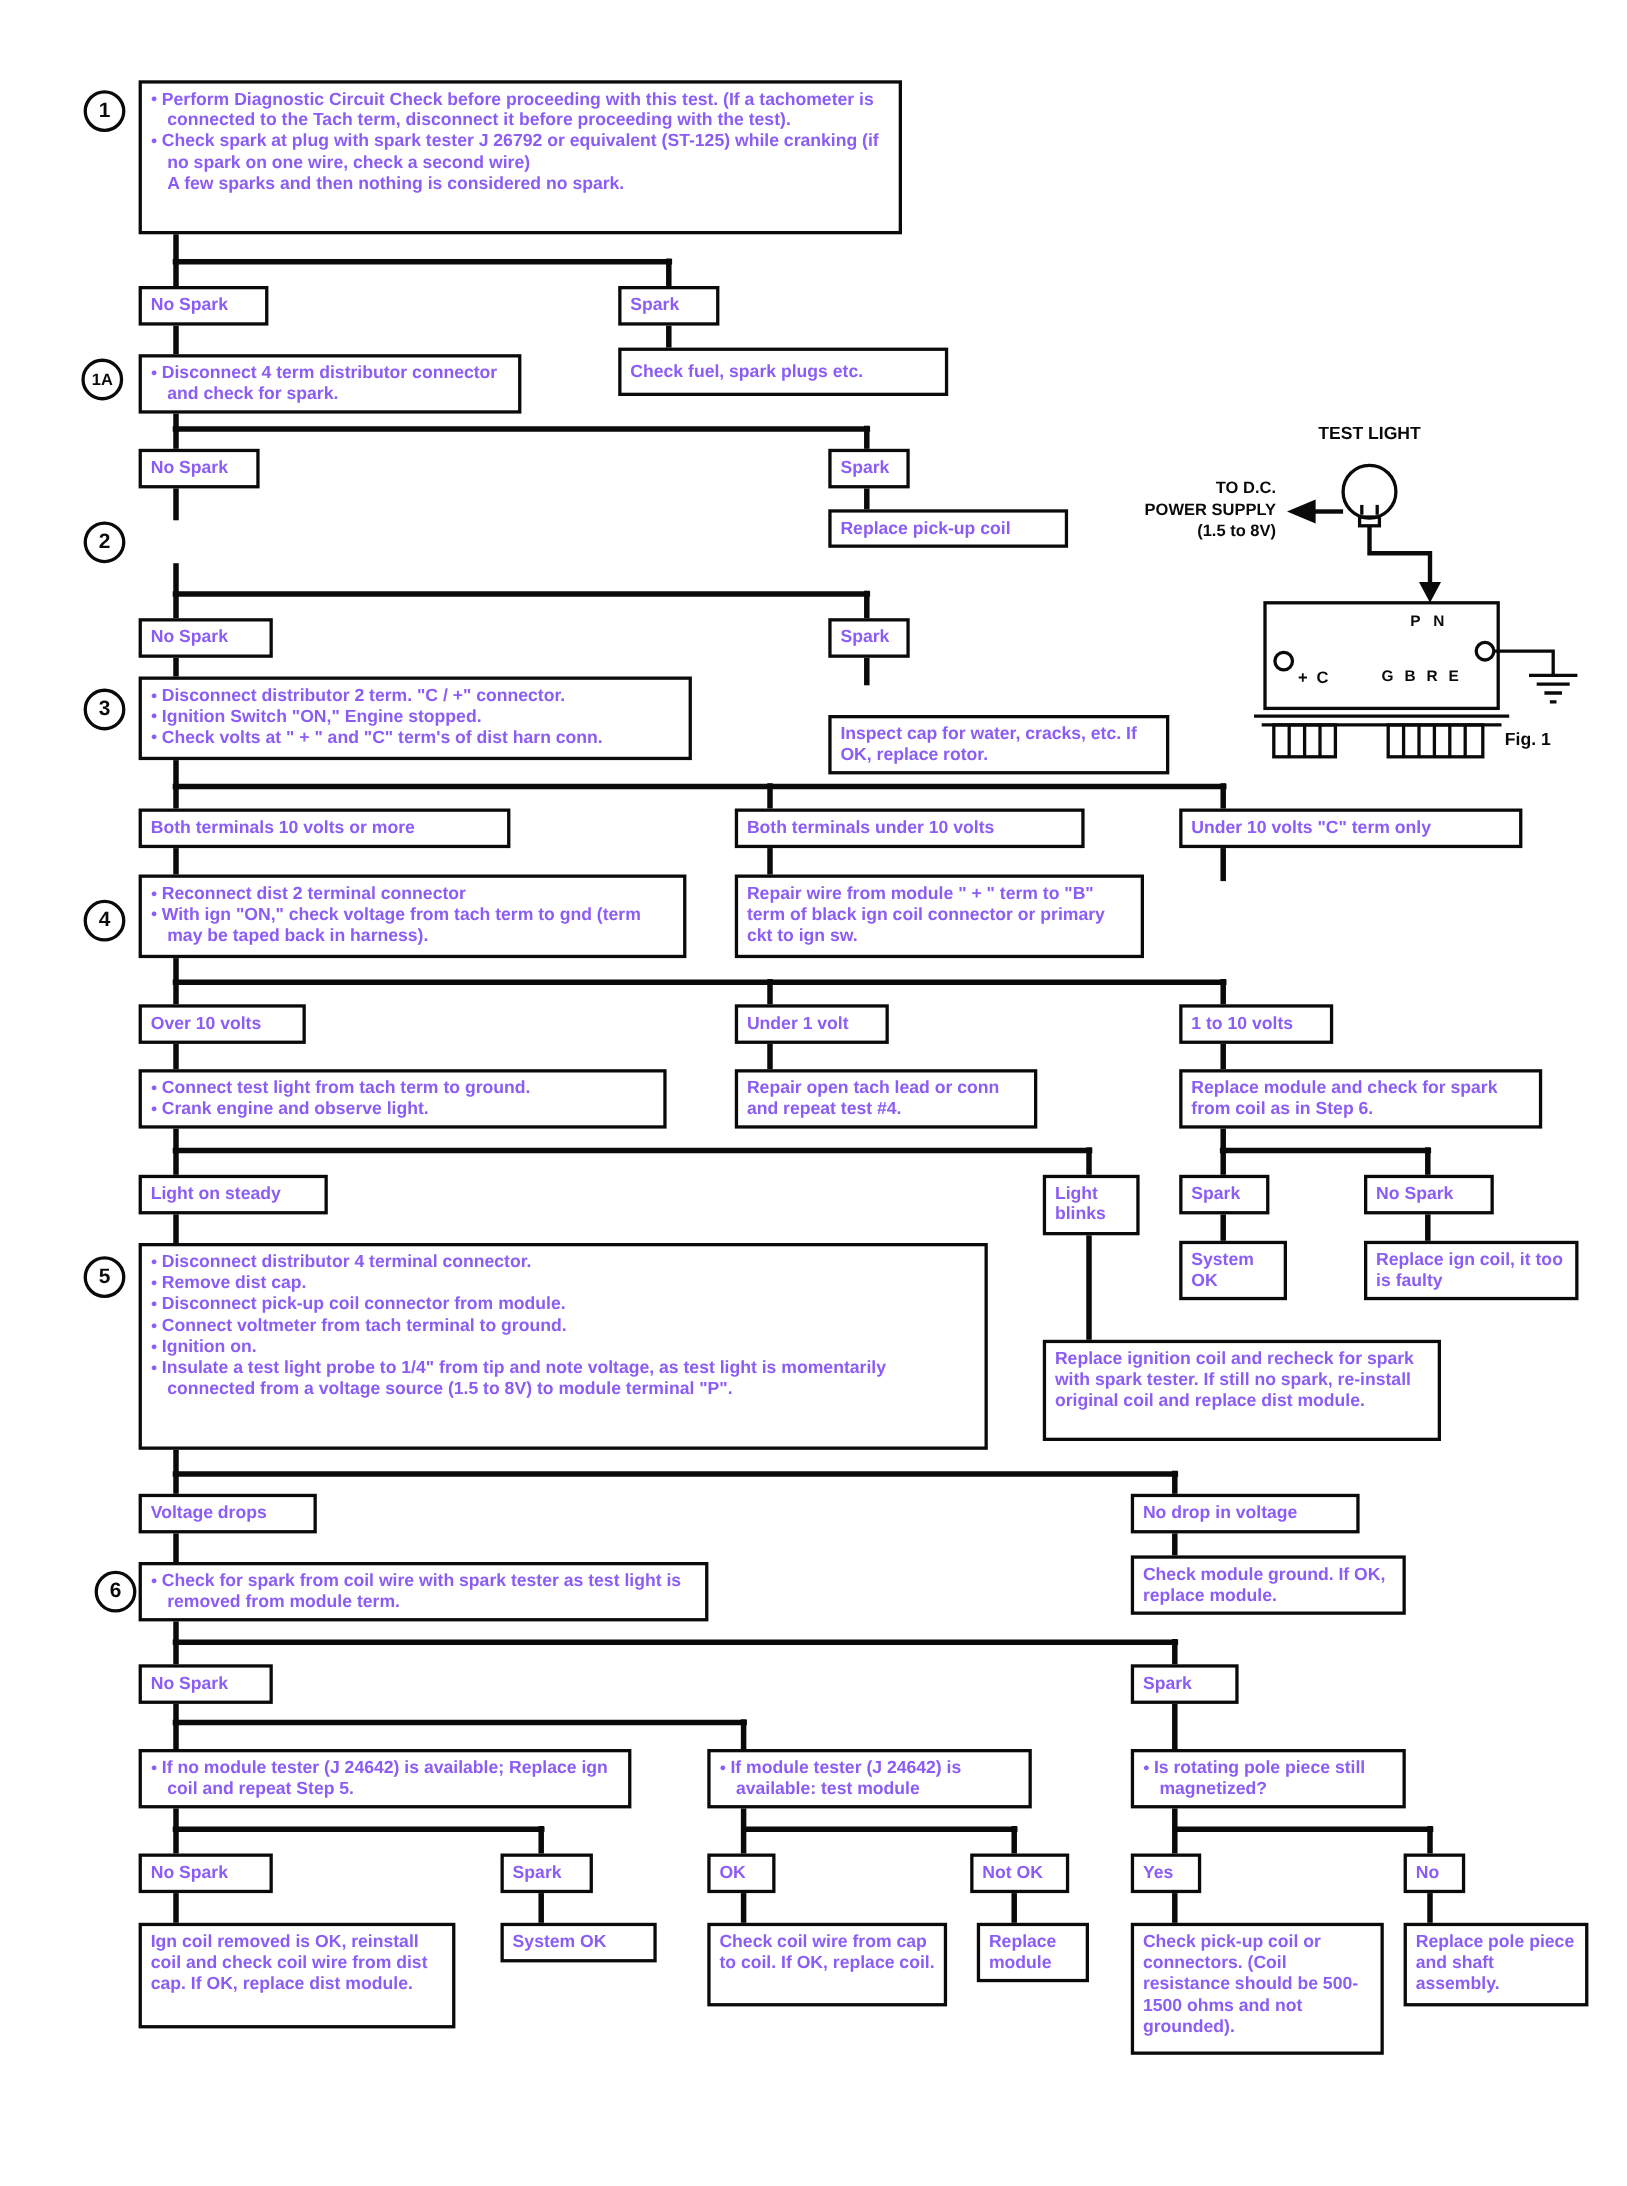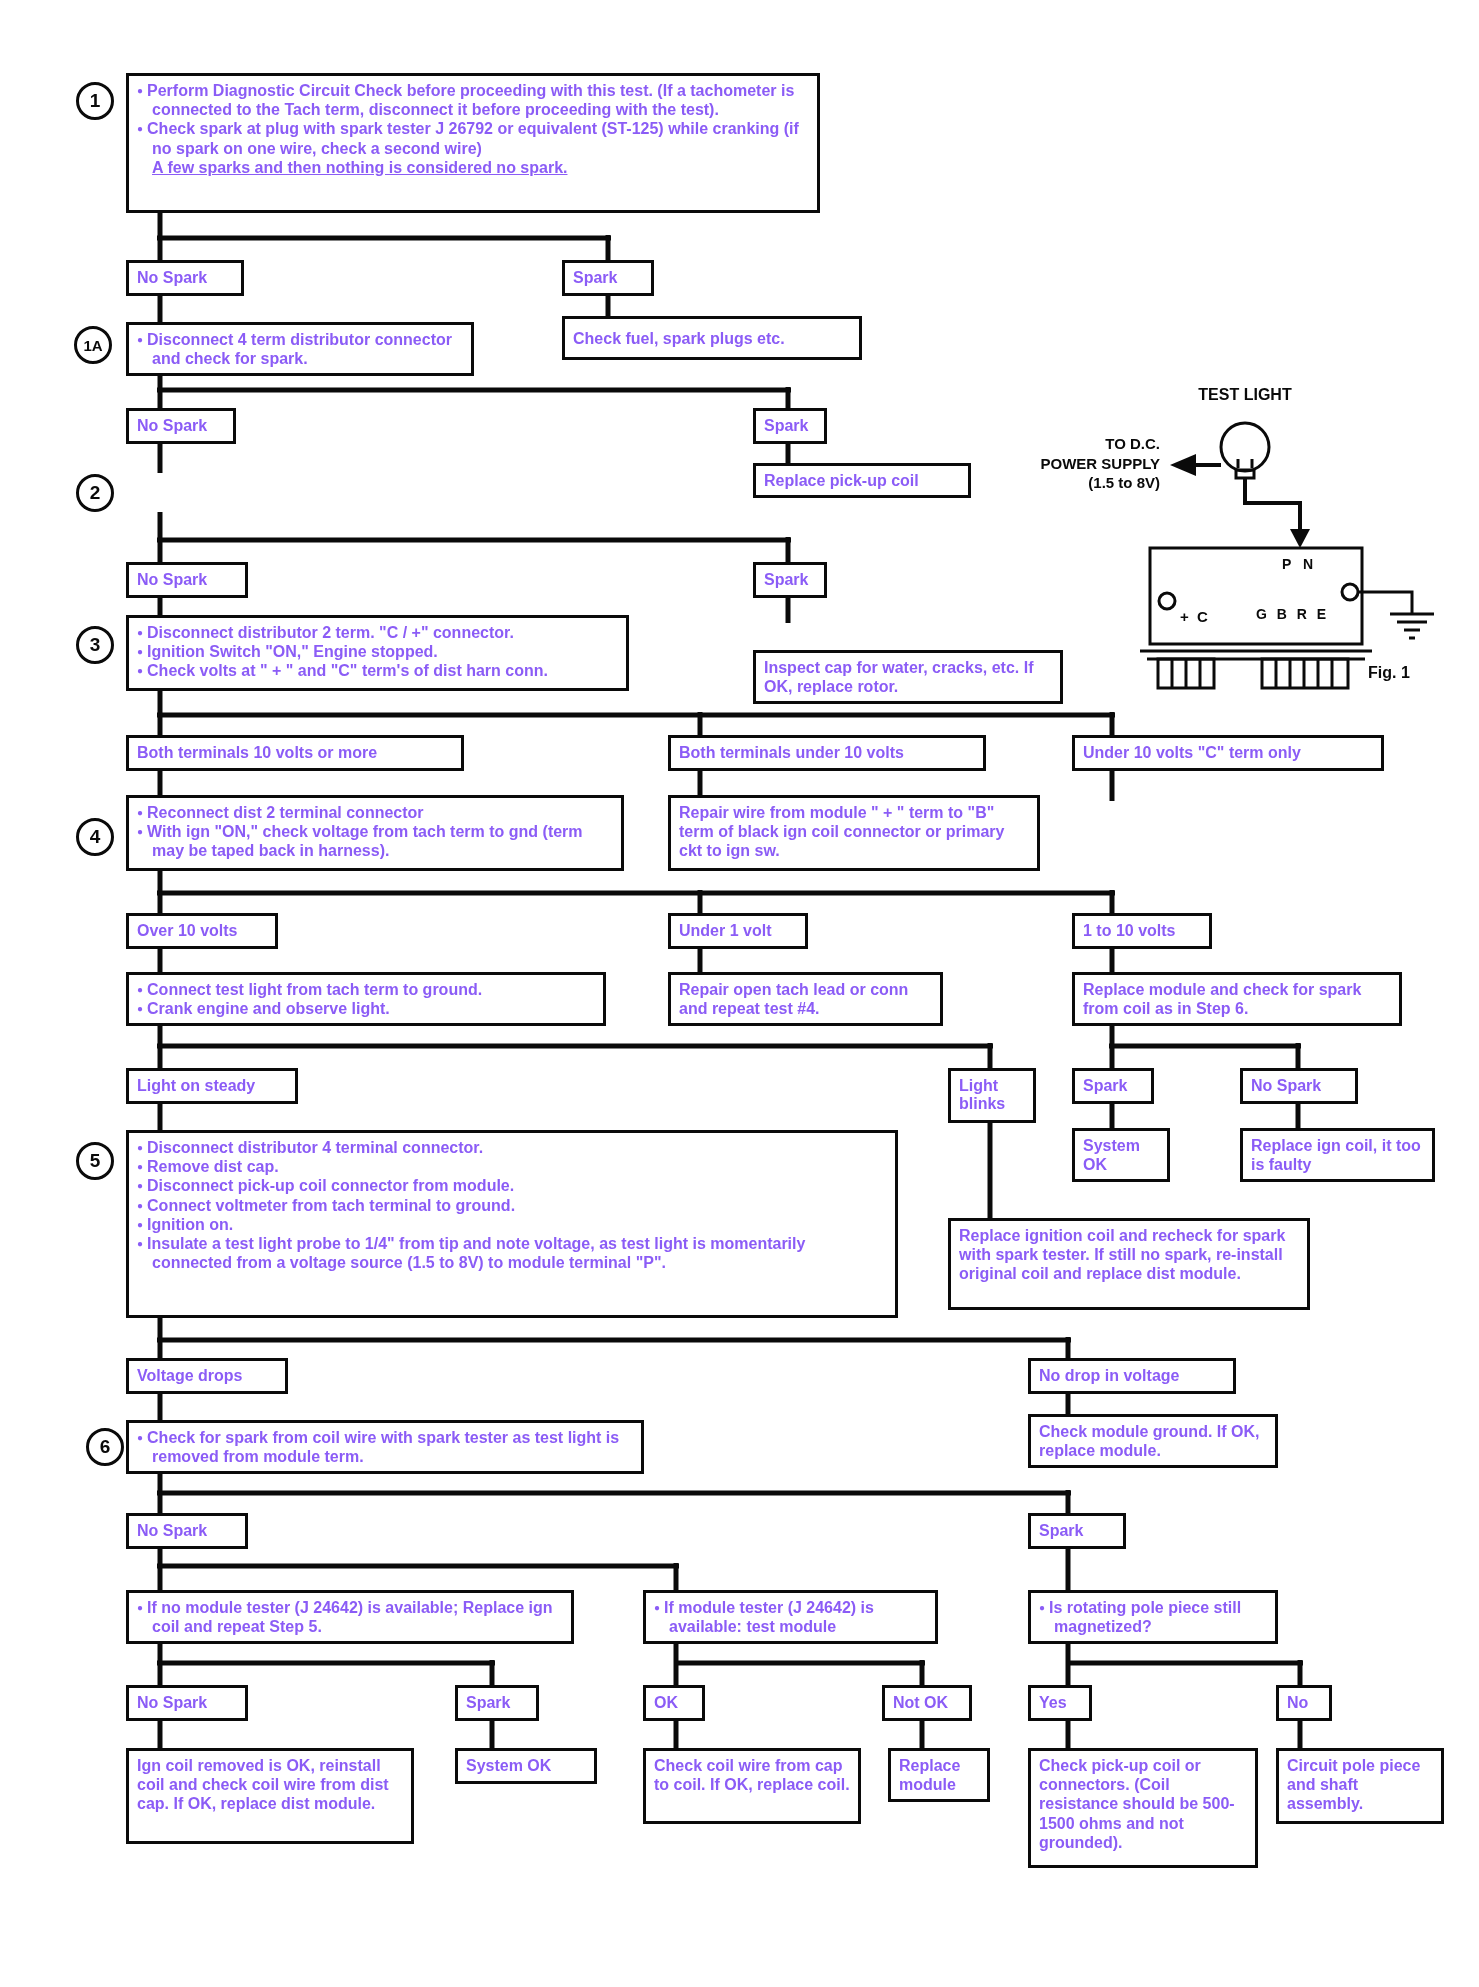--- a/index.html
+++ b/index.html
@@ -9,21 +9,21 @@
   .wires{position:absolute;left:0;top:0;z-index:0}
   .box,.lbl{position:absolute;z-index:2;background:#fff;border:3px solid #0a0a0a;font-weight:bold;color:#8b5cf6}
   .box{font-size:16px;line-height:1.2;padding:5px 8px}
   .lbl{font-size:16px;line-height:1.15;padding:6px 8px;white-space:nowrap}
   .lbl.wrap{white-space:normal}
   .circ{position:absolute;z-index:2;width:38px;height:38px;border:3px solid #0a0a0a;border-radius:50%;background:#fff;
         font-size:19px;font-weight:bold;display:flex;align-items:center;justify-content:center;color:#0a0a0a}
   .circ.small{font-size:15px}
   .li{padding-left:15px;text-indent:-15px}
   .li.nb{text-indent:0}
-  .li.u .lt{text-decoration:underline}
+  .li.u .lt{}
   .blt{font-size:10px;margin-right:4px;vertical-align:2px}
   .figtext{position:absolute;z-index:2;font-weight:bold;color:#0a0a0a}
   .pre{white-space:pre-line}
 </style>
 </head>
 <body>
 
 <div class="canvas">
 
   <svg class="wires" width="1479" height="1987" viewBox="0 0 1479 1987">
@@ -227,21 +227,21 @@
   <div class="lbl" style="left:643px;top:1685px;width:62px">OK</div>
   <div class="lbl" style="left:882px;top:1685px;width:90px">Not OK</div>
   <div class="lbl" style="left:1028px;top:1685px;width:64px">Yes</div>
   <div class="lbl" style="left:1276px;top:1685px;width:56px">No</div>
 
   <div class="box" style="left:126px;top:1748px;width:288px;min-height:96px">Ign coil removed is OK, reinstall coil and check coil wire from dist cap.  If OK, replace dist module.</div>
   <div class="box" style="left:455px;top:1748px;width:142px;min-height:36px">System OK</div>
   <div class="box" style="left:643px;top:1748px;width:218px;min-height:76px">Check coil wire from cap to coil.  If OK, replace coil.</div>
   <div class="box" style="left:888px;top:1748px;width:102px;min-height:54px">Replace module</div>
   <div class="box" style="left:1028px;top:1748px;width:230px;min-height:120px">Check pick-up coil or connectors. (Coil resistance should be 500-1500 ohms and not grounded).</div>
-  <div class="box" style="left:1276px;top:1748px;width:168px;min-height:76px">Circuit pole piece and shaft assembly.</div>
+  <div class="box" style="left:1276px;top:1748px;width:168px;min-height:76px">Replace pole piece and shaft assembly.</div>
 
   <div class="figtext" style="left:1165px;top:386px;width:160px;text-align:center;font-size:16px">TEST LIGHT</div>
   <div class="figtext pre" style="left:980px;top:434px;width:180px;text-align:right;font-size:15px;line-height:1.3">TO D.C.
 POWER SUPPLY
 (1.5 to 8V)</div>
   <div class="figtext" style="left:1282px;top:556px;font-size:14px;letter-spacing:4px">P N</div>
   <div class="figtext" style="left:1180px;top:608px;font-size:15px;letter-spacing:2px">+ C</div>
   <div class="figtext" style="left:1256px;top:606px;font-size:14px;letter-spacing:3px">G B R E</div>
   <div class="figtext" style="left:1368px;top:664px;font-size:16px">Fig. 1</div>
 

